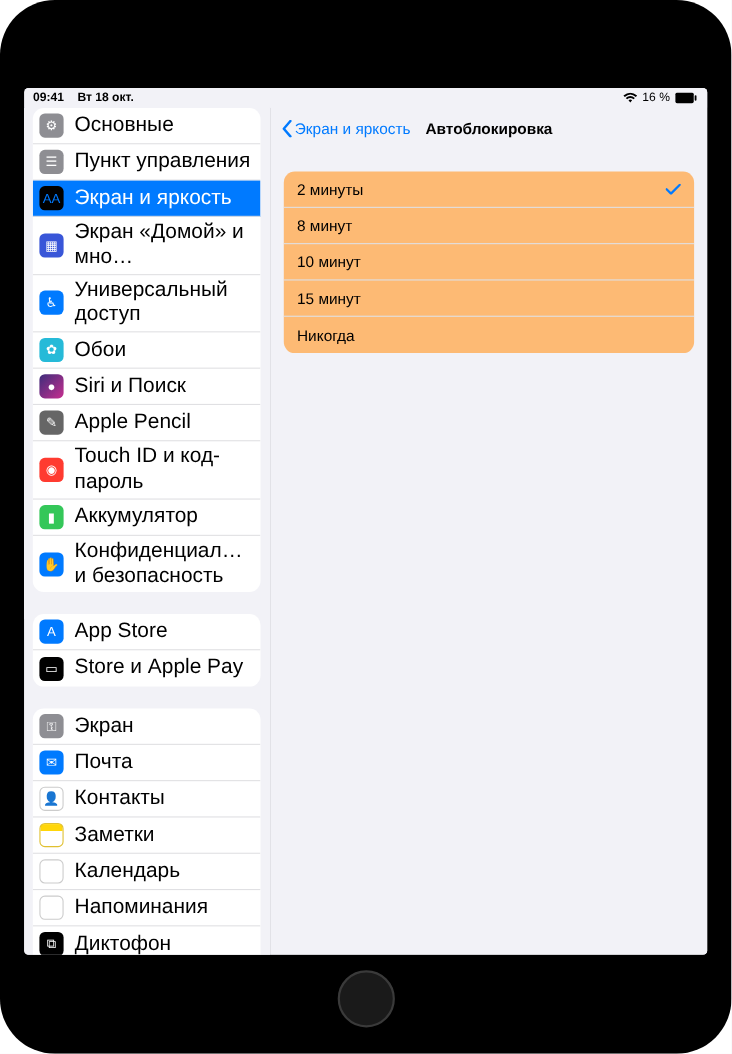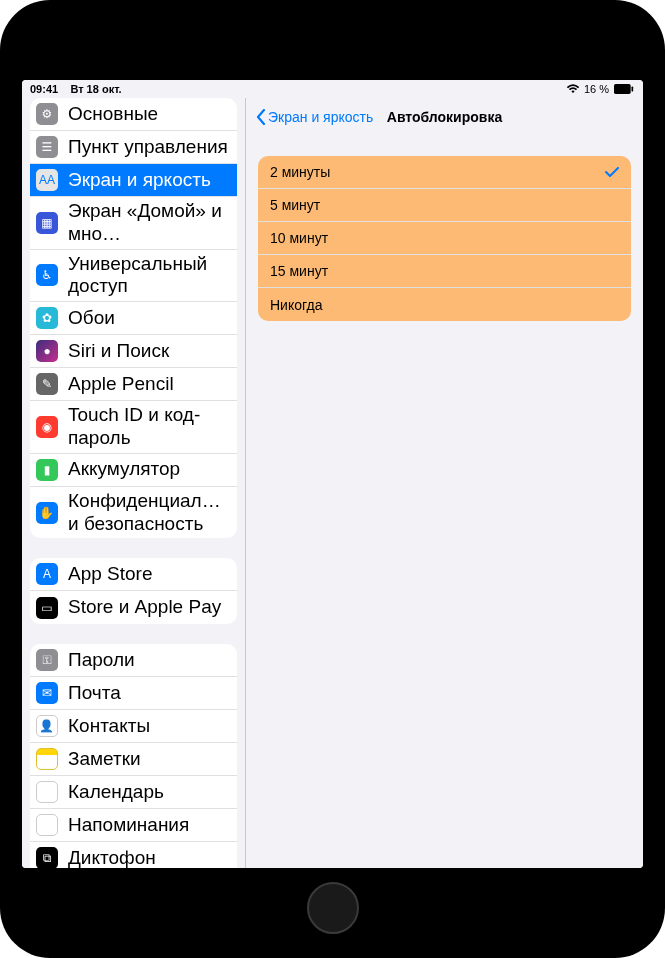--- a/index.html
+++ b/index.html
@@ -157,21 +157,21 @@
     .option-row:last-child { border-bottom: none; }
     .checkmark {
       width: 14px;
       height: 10px;
       color: #007aff;
     }
     
     .ic-general { background: #8e8e93; }
     .ic-control { background: #8e8e93; }
     .ic-display { background: #007aff; }
-    .ic-display.sel { background: #e5e5e5; color: #007aff !important; }
+    .ic-display.sel { background: #000000; color: #007aff !important; }
     .ic-home { background: #3956d8; }
     .ic-access { background: #007aff; }
     .ic-wallpaper { background: #26bad8; }
     .ic-siri { background: linear-gradient(135deg,#3d2d7b,#c62f8f); }
     .ic-pencil { background: #666; }
     .ic-touchid { background: #ff3b30; }
     .ic-battery { background: #34c759; }
     .ic-privacy { background: #007aff; }
     .ic-appstore { background: #007aff; }
     .ic-wallet { background: #000; }
@@ -263,21 +263,21 @@
                 <div class="label">App Store</div>
               </div>
               <div class="settings-row">
                 <div class="icon ic-wallet">▭</div>
                 <div class="label">Store и Apple Pay</div>
               </div>
             </div>
             <div class="settings-group">
               <div class="settings-row">
                 <div class="icon ic-passwords">⚿</div>
-                <div class="label">Пароли</div>
+                <div class="label">Экран</div>
               </div>
               <div class="settings-row">
                 <div class="icon ic-mail">✉︎</div>
                 <div class="label">Почта</div>
               </div>
               <div class="settings-row">
                 <div class="icon ic-contacts">👤</div>
                 <div class="label">Контакты</div>
               </div>
               <div class="settings-row">
@@ -315,21 +315,21 @@
           <div class="nav-title">Автоблокировка</div>
         </div>
         <div class="option-list" id="option-list">
             <div class="option-row">
               <span>2 минуты</span>
               <svg class="checkmark" viewBox="0 0 14 10">
                 <path d="M1 5 L5 9 L13 1" stroke="#007aff" stroke-width="2" fill="none" stroke-linecap="round" stroke-linejoin="round"></path>
               </svg>
             </div>
             <div class="option-row">
-              <span>5 минут</span>
+              <span>8 минут</span>
             </div>
             <div class="option-row">
               <span>10 минут</span>
             </div>
             <div class="option-row">
               <span>15 минут</span>
             </div>
             <div class="option-row">
               <span>Никогда</span>
             </div>

